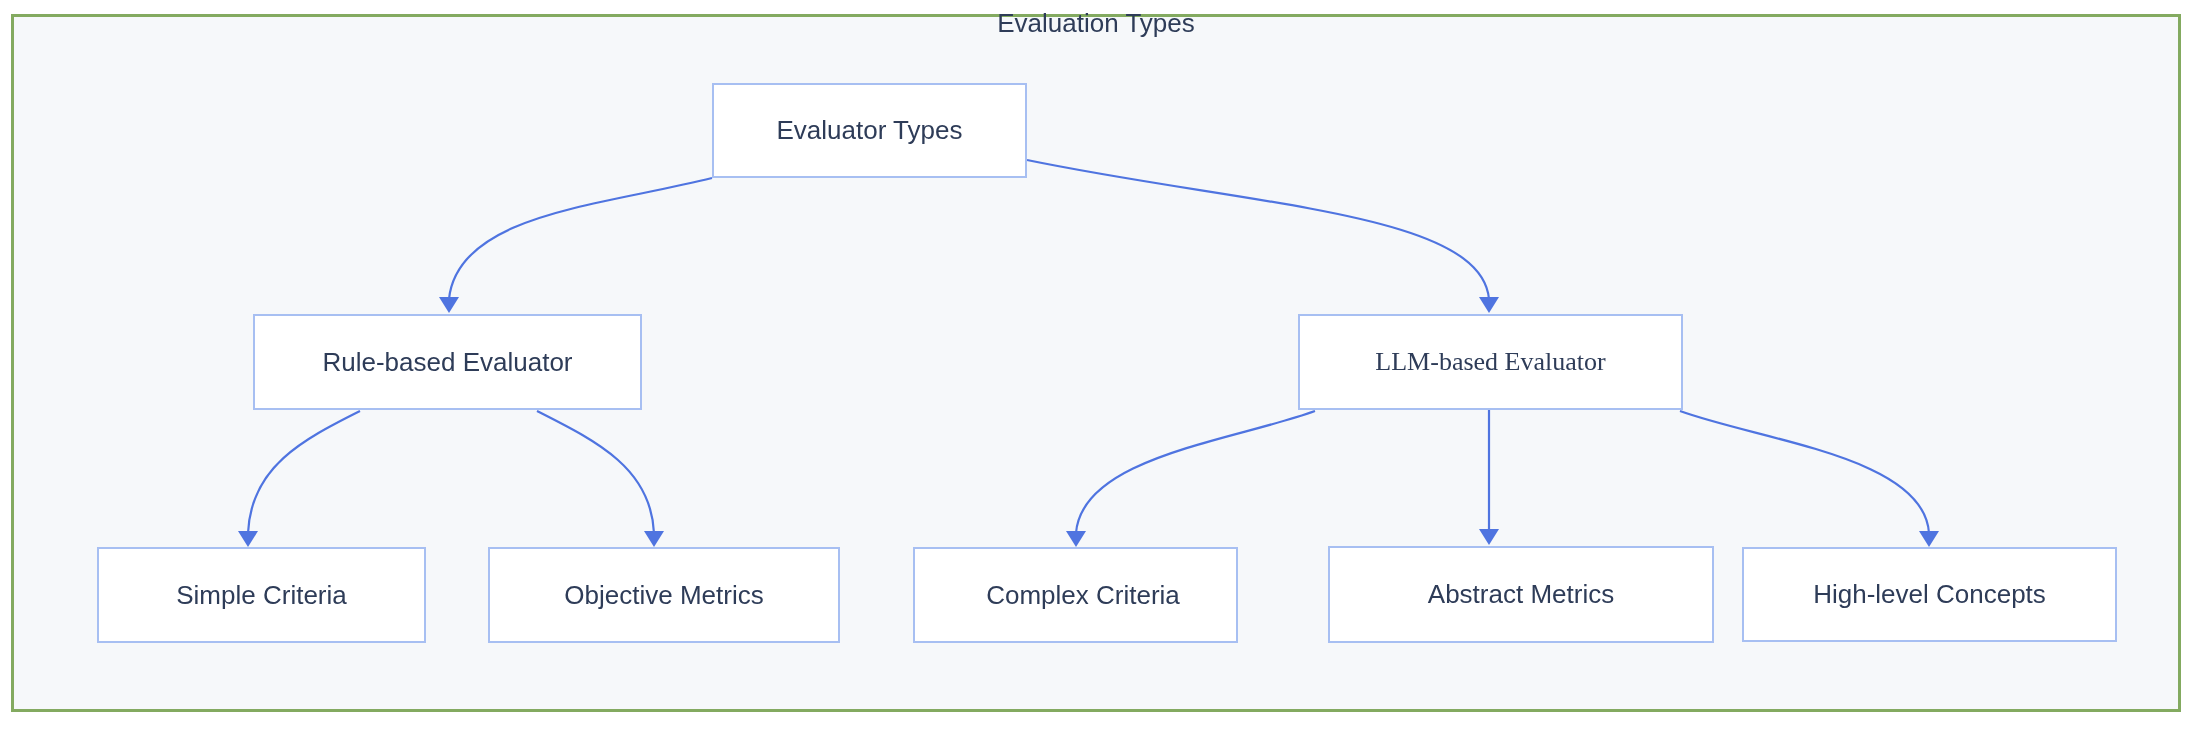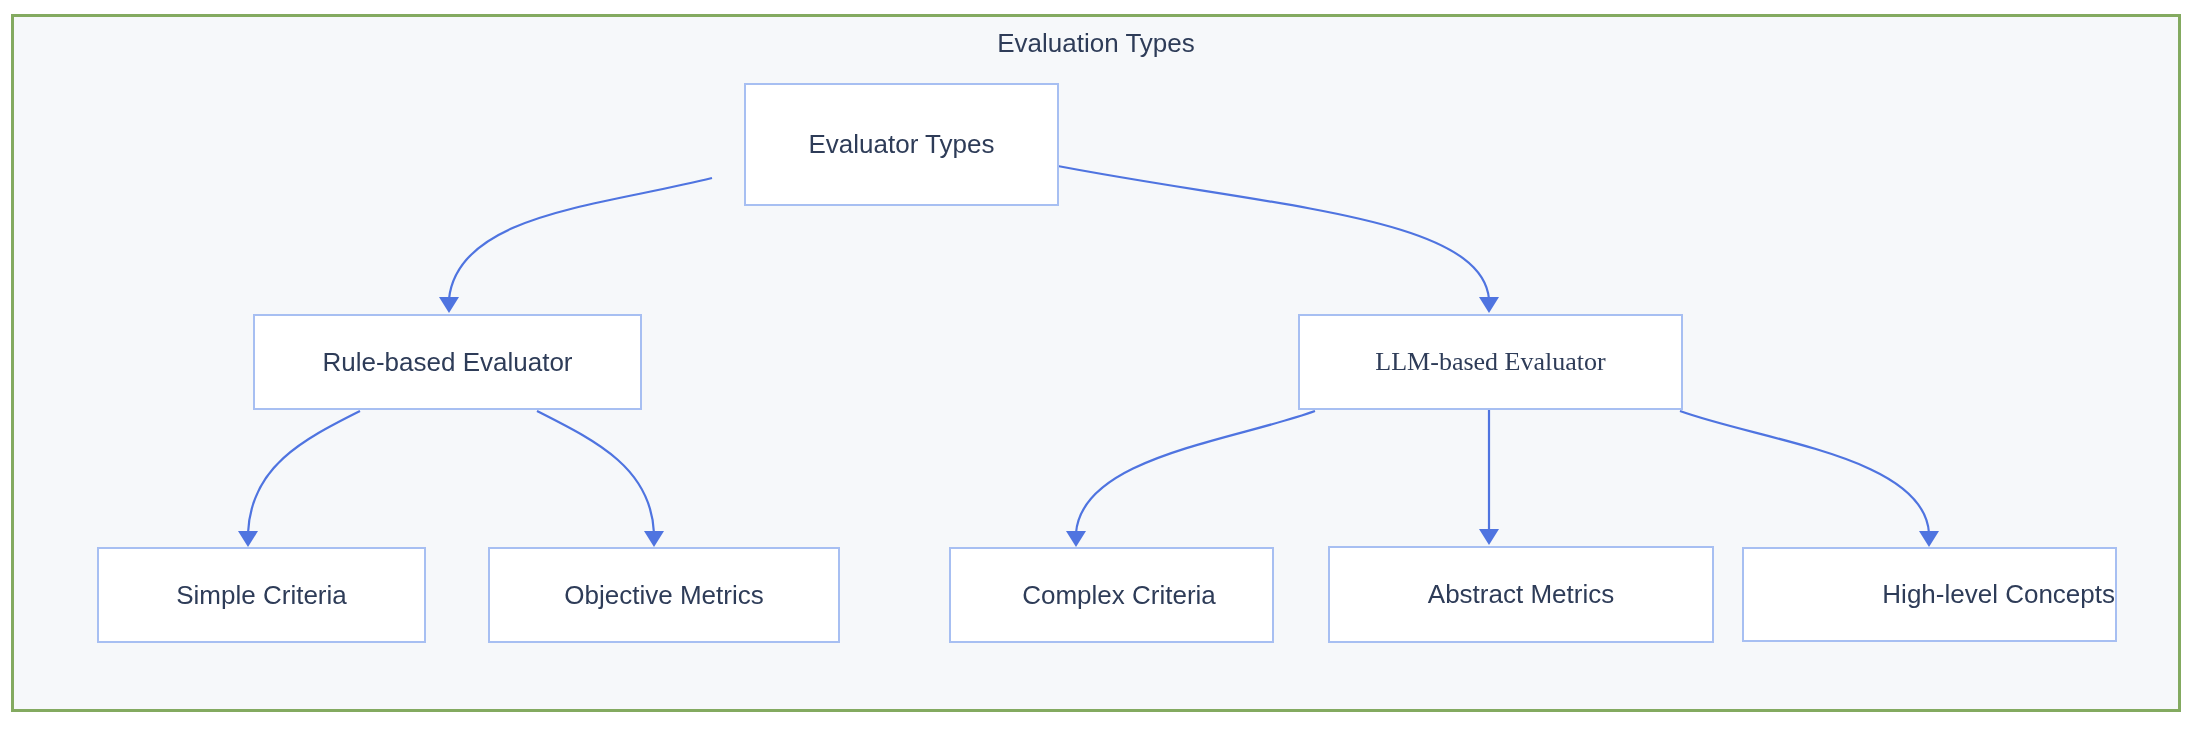--- a/index.html
+++ b/index.html
@@ -22,21 +22,21 @@
   .frame{
     position:absolute;
     left:11px;top:14px;
     width:2170px;height:698px;
     background:var(--canvas-bg);
     border:3px solid var(--frame-border);
     z-index:0;
   }
   .diagram-title{
     position:absolute;
-    left:11px;top:28px;
+    left:11px;top:8px;
     width:2170px;
     text-align:center;
     font-size:26px;
     color:var(--text);
     z-index:1;
   }
   svg.edges{
     position:absolute;left:0;top:0;
     width:2196px;height:732px;
     z-index:1;
@@ -55,28 +55,28 @@
     display:flex;
     align-items:center;
     justify-content:center;
     background:var(--node-bg);
     border:2px solid var(--node-border);
     color:var(--text);
     font-size:26px;
     white-space:nowrap;
     z-index:2;
   }
-  .n-root  {left:744px; top:83px;  width:315px;height:123px;}
+  .n-root  {left:712px; top:83px;  width:315px;height:95px;}
   .n-rule  {left:253px; top:314px; width:389px;height:96px;text-align:right;}
   .n-llm   {left:1298px;top:314px; width:385px;height:96px;font-family:Liberation Serif, serif;}
   .n-simp  {left:97px;  top:547px; width:329px;height:96px;}
   .n-obj   {left:488px; top:547px; width:352px;height:96px;}
-  .n-comp  {left:949px; top:547px; width:325px;height:96px;padding-left:15px;}
+  .n-comp  {left:913px; top:547px; width:325px;height:96px;padding-left:15px;}
   .n-abs   {left:1328px;top:546px; width:386px;height:97px;}
-  .n-high  {left:1742px;top:547px; width:375px;height:95px;justify-content:flex-end;}
+  .n-high  {left:1742px;top:547px; width:375px;height:95px;}
 </style>
 </head>
 <body>
 
 <div class="frame"></div>
 
 <div class="diagram-title">Evaluation Types</div>
 
 <svg class="edges" viewBox="0 0 2196 732" aria-hidden="true">
 

